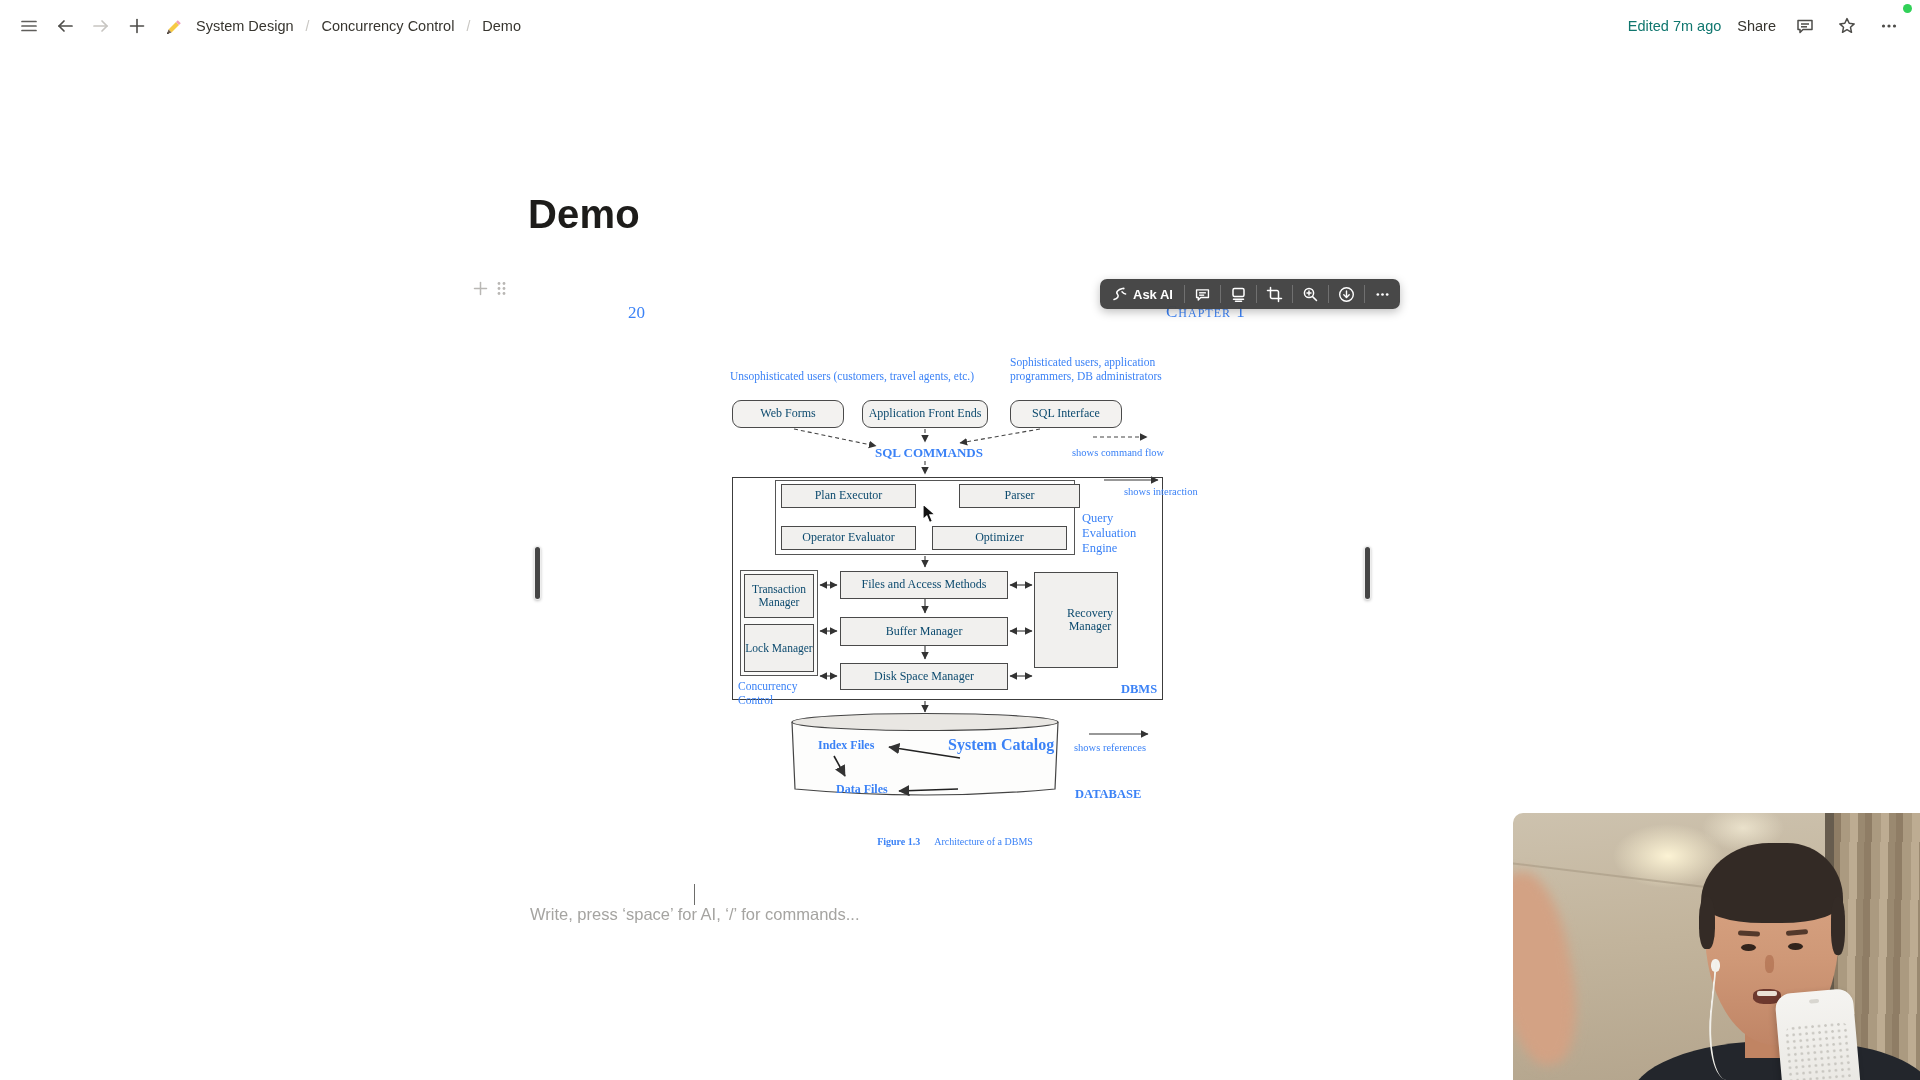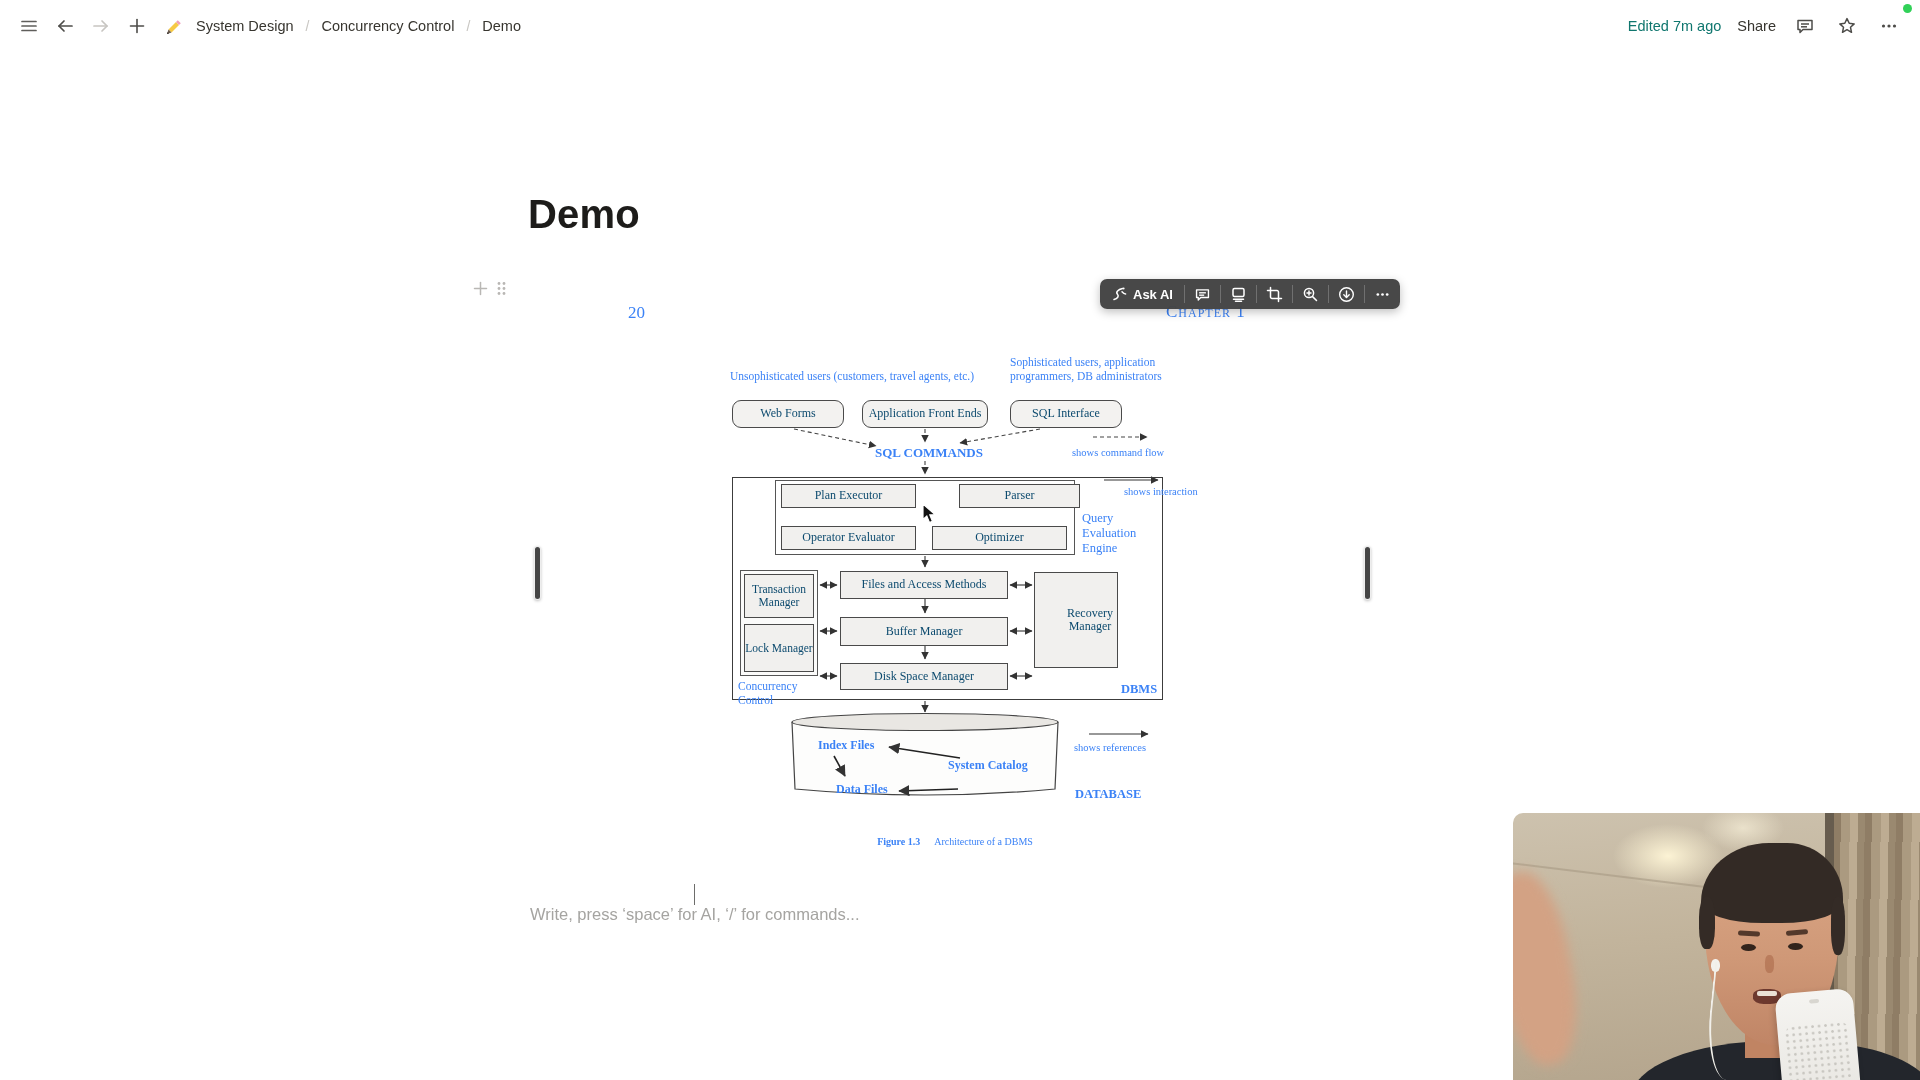--- a/index.html
+++ b/index.html
@@ -290,21 +290,21 @@
   <div class="dbox" style="left:196px; top:334px; width:70px; height:48px; font-size:11.5px;">Lock Manager</div>
   <div class="t serif" style="left:190px; top:390px; font-size:11.5px; width:84px;">Concurrency Control</div>
 
   <div class="dbox" style="left:292px; top:281px; width:168px; height:28px;">Files and Access Methods</div>
   <div class="dbox" style="left:292px; top:327px; width:168px; height:29px;">Buffer Manager</div>
   <div class="dbox" style="left:292px; top:373px; width:168px; height:27px;">Disk Space Manager</div>
   <div class="dbox" style="left:486px; top:282px; width:84px; height:96px;padding-left:28px;">Recovery Manager</div>
   <div class="t serif" style="left:573px; top:392px; font-size:12.5px; font-weight:700;">DBMS</div>
 
   <div class="t serif" style="left:270px; top:448px; font-size:12px; font-weight:700;">Index Files</div>
-  <div class="t serif" style="left:400px; top:468px; font-size:12px; font-weight:700;">System Catalog</div>
+  <div class="t serif" style="left:400px; top:446px; font-size:16px; font-weight:700;">System Catalog</div>
   <div class="t serif" style="left:288px; top:492px; font-size:12px; font-weight:700;">Data Files</div>
   <div class="t serif legend" style="left:526px; top:452px; white-space:nowrap;">shows references</div>
   <div class="t serif" style="left:527px; top:497px; font-size:12.5px; font-weight:700;">DATABASE</div>
 
   <div class="t serif" style="left:0; top:546px; width:814px; text-align:center; font-size:10px;">
     <span style="font-weight:700; margin-right:14px;">Figure 1.3</span><span>Architecture of a DBMS</span>
   </div>
 </div>
 
 <div class="handle-bar" style="left:534px; top:546px;"></div>

